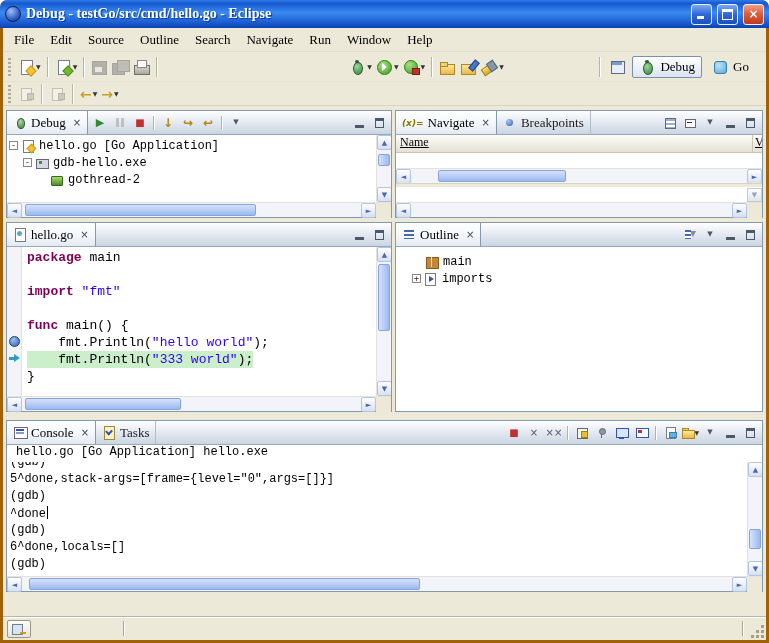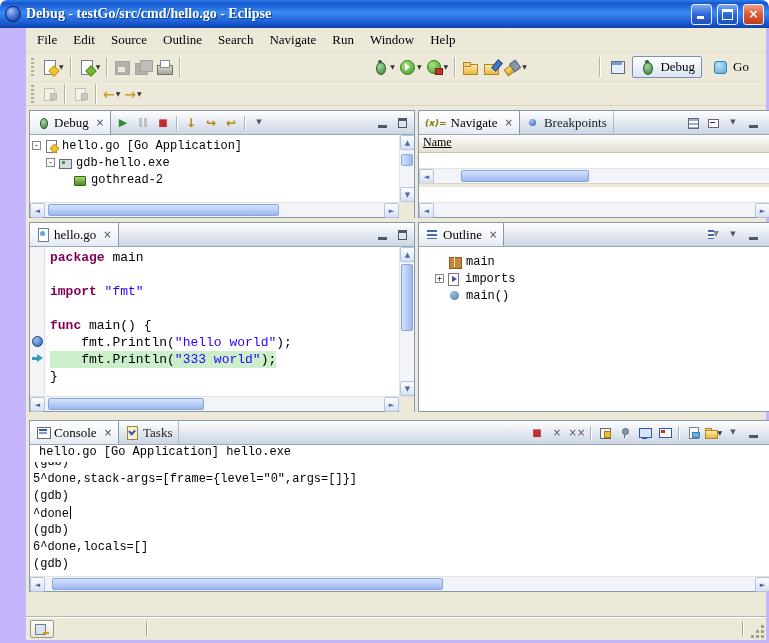--- a/index.html
+++ b/index.html
@@ -1,33 +1,33 @@
 <!DOCTYPE html>
 <html><head>
 <meta charset="utf-8">
 <style>
 *{box-sizing:border-box;margin:0;padding:0;}
 html,body{width:769px;height:643px;overflow:hidden;background:#fff;}
-.window{position:relative;width:769px;height:643px;background:#c4b5fd;font-family:"Liberation Serif",serif;border-radius:7px 7px 0 0;overflow:hidden;}
+.window{position:relative;width:769px;height:643px;background:#a16207;font-family:"Liberation Serif",serif;border-radius:7px 7px 0 0;overflow:hidden;}
 
 
 .titlebar{position:absolute;left:0;top:0;width:100%;height:28px;display:flex;align-items:center;gap:5px;padding:0 5px;border-radius:7px 7px 0 0;
  background:linear-gradient(180deg,#2E7DE8 0%,#1658D0 12%,#3B8AF2 45%,#1A5AD0 82%,#0B43AE 100%);}
 .app-icon{width:16px;height:16px;flex:none;border-radius:50%;background:radial-gradient(circle at 35% 30%,#9CC2F8,#3B66C8 55%,#14287A);border:1px solid #0A2060;}
 .title-text{flex:1;color:#fff;font-weight:bold;font-size:14px;text-shadow:1px 1px 1px #0A3A90;white-space:nowrap;overflow:hidden;}
 .winbtn{width:21px;height:21px;flex:none;border-radius:3px;border:1px solid #E8F0FC;display:flex;align-items:center;justify-content:center;color:#fff;font-size:12px;font-weight:bold;font-family:"DejaVu Sans",sans-serif;}
 .winbtn.min,.winbtn.max{background:linear-gradient(180deg,#7DA9F2,#2F67D8 50%,#1E50BE);}
 .winbtn.close{background:linear-gradient(180deg,#F0A088,#DD5F3C 45%,#C03A18);}
 .glyph-min{position:relative;width:11px;height:11px;display:block;}
 .glyph-min::after{content:"";position:absolute;left:1px;bottom:1px;width:7px;height:3px;background:#fff;}
 .glyph-max{position:relative;width:11px;height:11px;display:block;}
 .glyph-max::after{content:"";position:absolute;inset:0;border:1px solid #fff;border-top-width:3px;}
 
 
-.client{position:absolute;left:3px;right:3px;top:28px;bottom:3px;background:#ECE9D8;margin-left:23px;}
+.client{position:absolute;left:3px;right:3px;top:28px;bottom:3px;background:#ECE9D8;}
 
 
 .menubar{position:absolute;left:0;top:0;width:100%;height:24px;display:flex;align-items:center;padding-left:3px;font-size:13px;border-bottom:1px solid #E2DECE;}
 .menu-item{padding:2px 8px;color:#000;}
 
 
 .toolbar{position:absolute;left:0;width:100%;display:flex;align-items:center;padding:0 4px;}
 .toolbar1{top:24px;height:30px;border-bottom:1px solid #E6E2D2;}
 .toolbar2{top:54px;height:24px;border-bottom:1px solid #D8D4C4;}
 .tb-handle{width:3px;height:18px;margin:0 5px 0 1px;background:repeating-linear-gradient(180deg,#B0AC9C 0 2px,#ECE9D8 2px 4px);}
@@ -533,25 +533,20 @@
           <div class="tree-row" style="padding-left: 2px;">
             <span class="expander-space"></span>
             <span class="ticon ticon-package"></span>
             <span class="tlabel">main</span>
           </div>
           <div class="tree-row" style="padding-left: 2px;">
             <span class="expander">+</span>
             <span class="ticon ticon-imports"></span>
             <span class="tlabel">imports</span>
           </div>
-          <div class="tree-row" style="padding-left: 2px;">
-            <span class="expander-space"></span>
-            <span class="ticon ticon-function"></span>
-            <span class="tlabel">main()</span>
-          </div>
         </div>
     </div>
 
     <div class="view" style="left:3px;top:392px;width:757px;height:172px;">
       <div class="vhead">
         <div class="vtab sel">
           <i class="tabicon console"></i>
           <span>Console</span>
           <span class="tab-close">×</span>
         </div>

